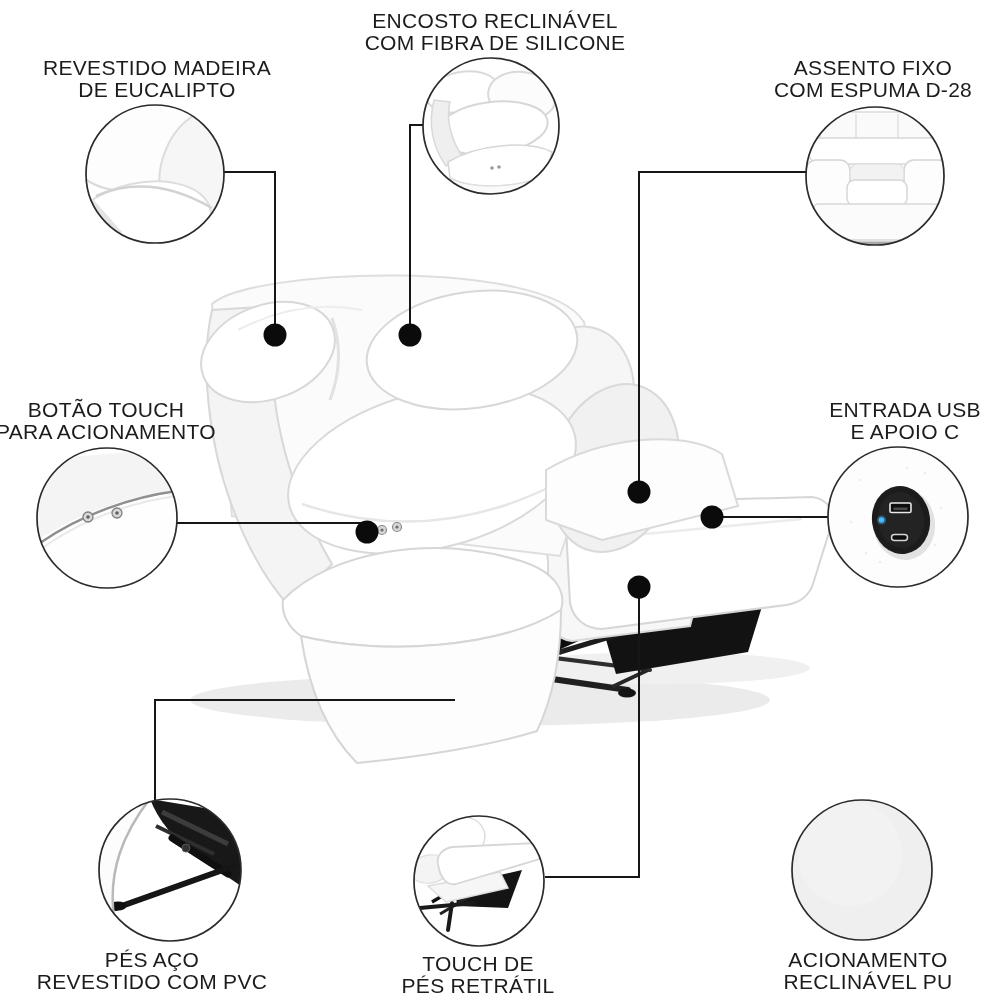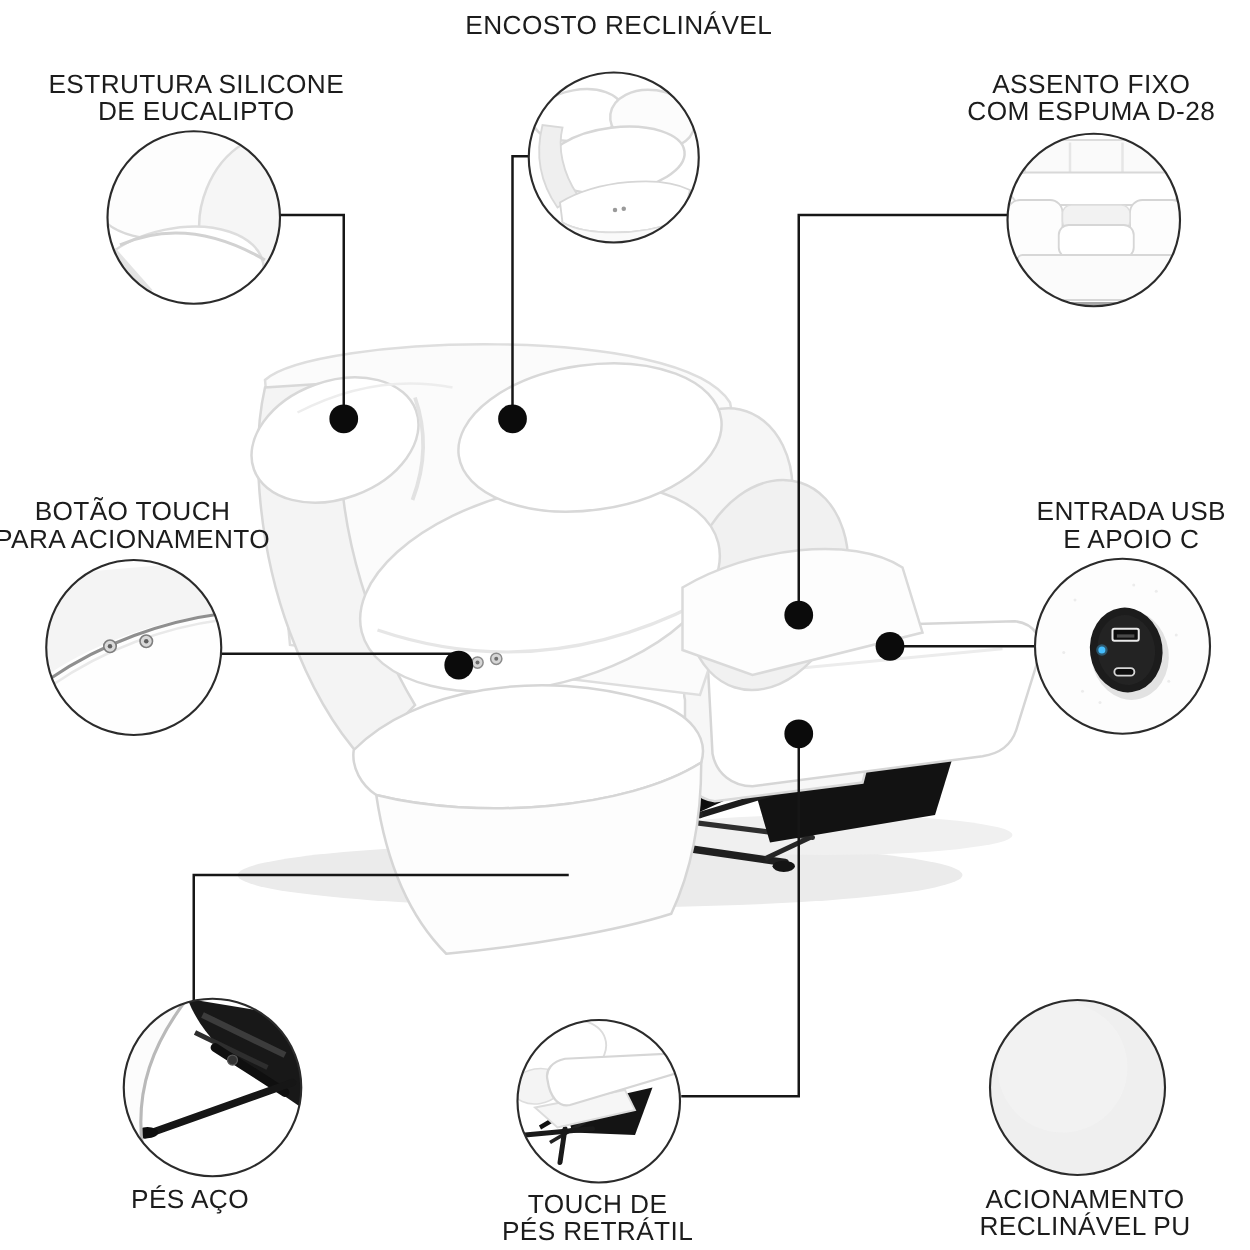--- a/index.html
+++ b/index.html
@@ -257,39 +257,41 @@
       <circle cx="862" cy="870" r="70" fill="#efefef"></circle>
       <g clip-path="url(#clip-revestimento)">
         <circle cx="850" cy="854" r="52" fill="#f4f4f4" opacity="0.7"></circle>
       </g>
       <circle cx="862" cy="870" r="70" fill="none" stroke="#2b2b2b" stroke-width="1.7"></circle>
     </g>
   </svg>
 
   <div class="callout" style="left:495px; top:10px">
     <span>ENCOSTO RECLINÁVEL</span>
+    <span>COM FIBRA DE SILICONE</span>
   </div>
   <div class="callout" style="left:157px; top:57px">
-    <span>ESTRUTURA SILICONE</span>
+    <span>REVESTIDO MADEIRA</span>
     <span>DE EUCALIPTO</span>
   </div>
   <div class="callout" style="left:873px; top:57px">
     <span>ASSENTO FIXO</span>
     <span>COM ESPUMA D-28</span>
   </div>
   <div class="callout" style="left:106px; top:399px">
     <span>BOTÃO TOUCH</span>
     <span>PARA ACIONAMENTO</span>
   </div>
   <div class="callout" style="left:905px; top:399px">
     <span>ENTRADA USB</span>
     <span>E APOIO C</span>
   </div>
   <div class="callout" style="left:152px; top:949px">
     <span>PÉS AÇO</span>
+    <span>REVESTIDO COM PVC</span>
   </div>
   <div class="callout" style="left:478px; top:953px">
     <span>TOUCH DE</span>
     <span>PÉS RETRÁTIL</span>
   </div>
   <div class="callout" style="left:868px; top:949px">
     <span>ACIONAMENTO</span>
     <span>RECLINÁVEL PU</span>
   </div>
 

